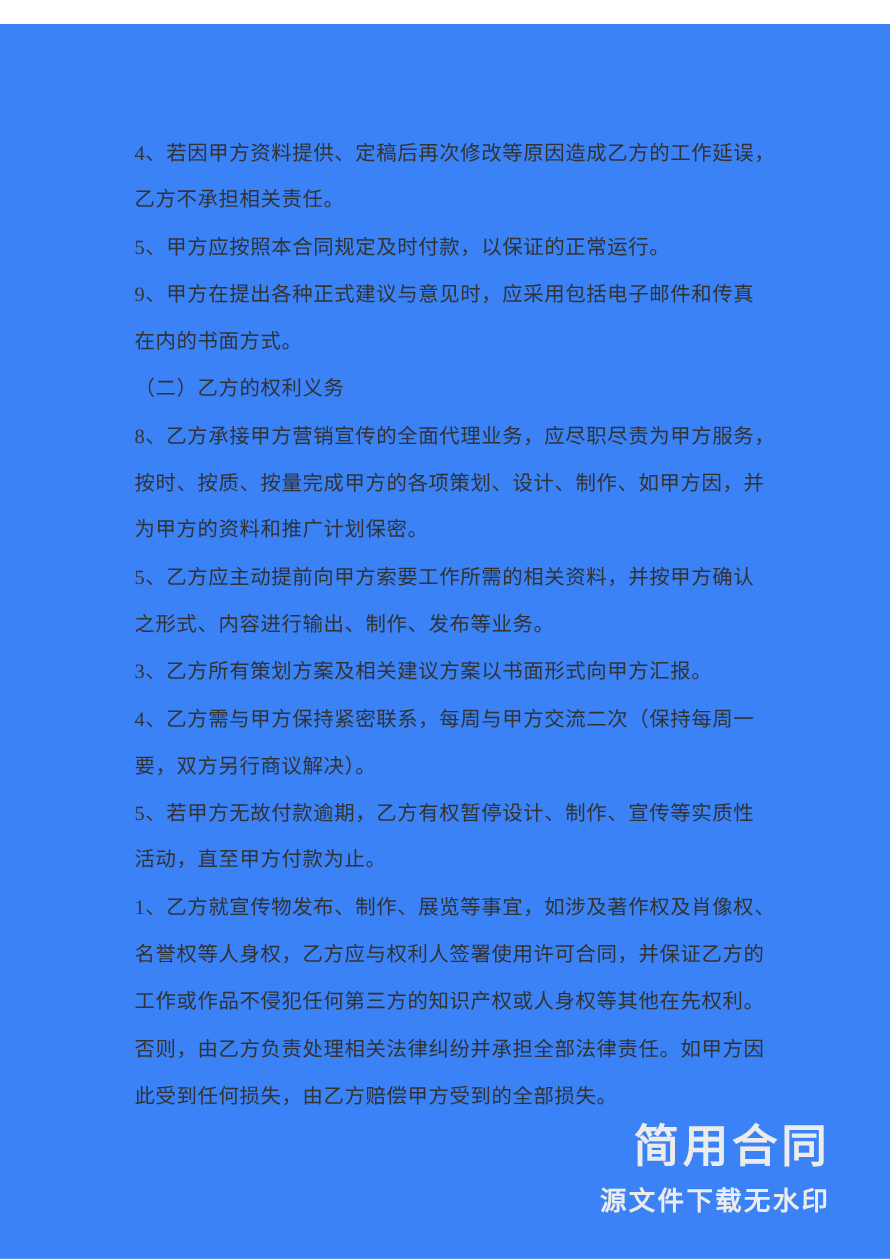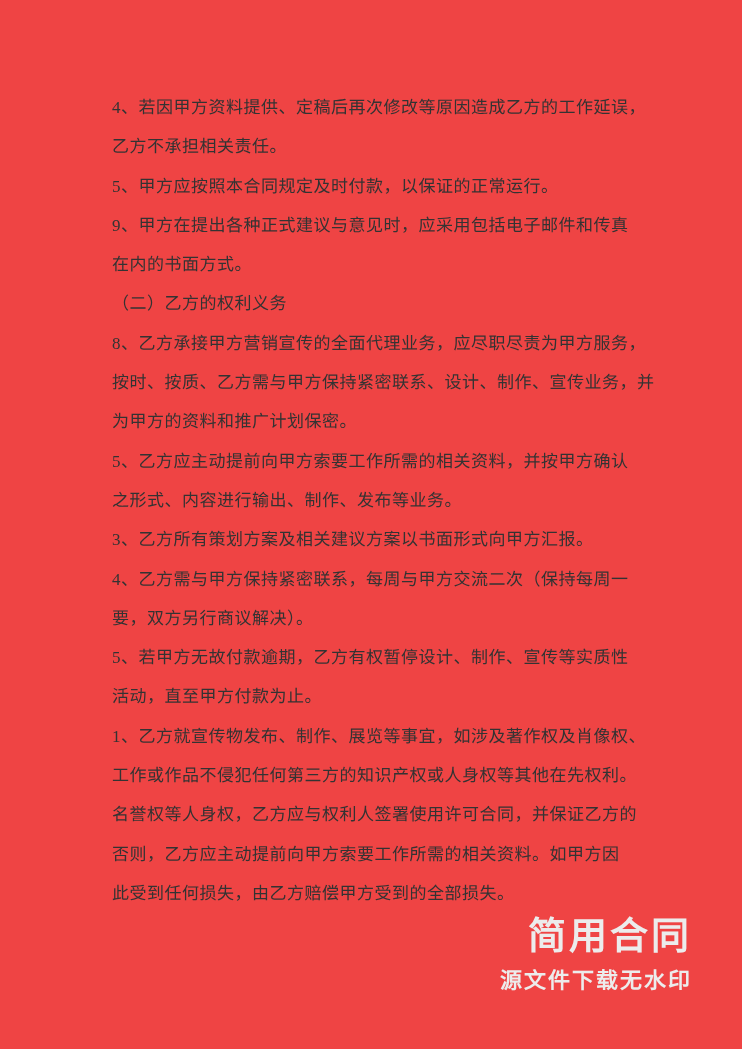--- a/index.html
+++ b/index.html
@@ -10,21 +10,22 @@
     width: 742px;
     height: 1049px;
     background: #ffffff;
     position: relative;
     overflow: hidden;
     font-family: "Liberation Serif", "DejaVu Serif", serif;
   }
   .page {
     position: absolute;
     inset: 0;
-    background: #ef4444;
+    background: #3b82f6;
+    margin-top: 20px;
   }
   .doc-body {
     position: absolute;
     left: 112px;
     top: 88px;
     width: 540px;
     color: #333333;
     font-size: 17px;
     line-height: 39.3px;
     letter-spacing: 0.5px;
@@ -62,33 +63,33 @@
 <div class="page">
 
   <div class="doc-body">
       <div class="doc-line">4、若因甲方资料提供、定稿后再次修改等原因造成乙方的工作延误，</div>
       <div class="doc-line">乙方不承担相关责任。</div>
       <div class="doc-line">5、甲方应按照本合同规定及时付款，以保证的正常运行。</div>
       <div class="doc-line">9、甲方在提出各种正式建议与意见时，应采用包括电子邮件和传真</div>
       <div class="doc-line">在内的书面方式。</div>
       <div class="doc-line">（二）乙方的权利义务</div>
       <div class="doc-line">8、乙方承接甲方营销宣传的全面代理业务，应尽职尽责为甲方服务，</div>
-      <div class="doc-line">按时、按质、乙方需与甲方保持紧密联系、设计、制作、宣传业务，并</div>
+      <div class="doc-line">按时、按质、按量完成甲方的各项策划、设计、制作、如甲方因，并</div>
       <div class="doc-line">为甲方的资料和推广计划保密。</div>
       <div class="doc-line">5、乙方应主动提前向甲方索要工作所需的相关资料，并按甲方确认</div>
       <div class="doc-line">之形式、内容进行输出、制作、发布等业务。</div>
       <div class="doc-line">3、乙方所有策划方案及相关建议方案以书面形式向甲方汇报。</div>
       <div class="doc-line">4、乙方需与甲方保持紧密联系，每周与甲方交流二次（保持每周一</div>
       <div class="doc-line">要，双方另行商议解决）。</div>
       <div class="doc-line">5、若甲方无故付款逾期，乙方有权暂停设计、制作、宣传等实质性</div>
       <div class="doc-line">活动，直至甲方付款为止。</div>
       <div class="doc-line">1、乙方就宣传物发布、制作、展览等事宜，如涉及著作权及肖像权、</div>
+      <div class="doc-line">名誉权等人身权，乙方应与权利人签署使用许可合同，并保证乙方的</div>
       <div class="doc-line">工作或作品不侵犯任何第三方的知识产权或人身权等其他在先权利。</div>
-      <div class="doc-line">名誉权等人身权，乙方应与权利人签署使用许可合同，并保证乙方的</div>
-      <div class="doc-line">否则，乙方应主动提前向甲方索要工作所需的相关资料。如甲方因</div>
+      <div class="doc-line">否则，由乙方负责处理相关法律纠纷并承担全部法律责任。如甲方因</div>
       <div class="doc-line">此受到任何损失，由乙方赔偿甲方受到的全部损失。</div>
     </div>
 
   <div class="watermark">
     <div class="wm-brand">简用合同</div>
     <div class="wm-tagline">源文件下载无水印</div>
   </div>
 
 </div>
 

